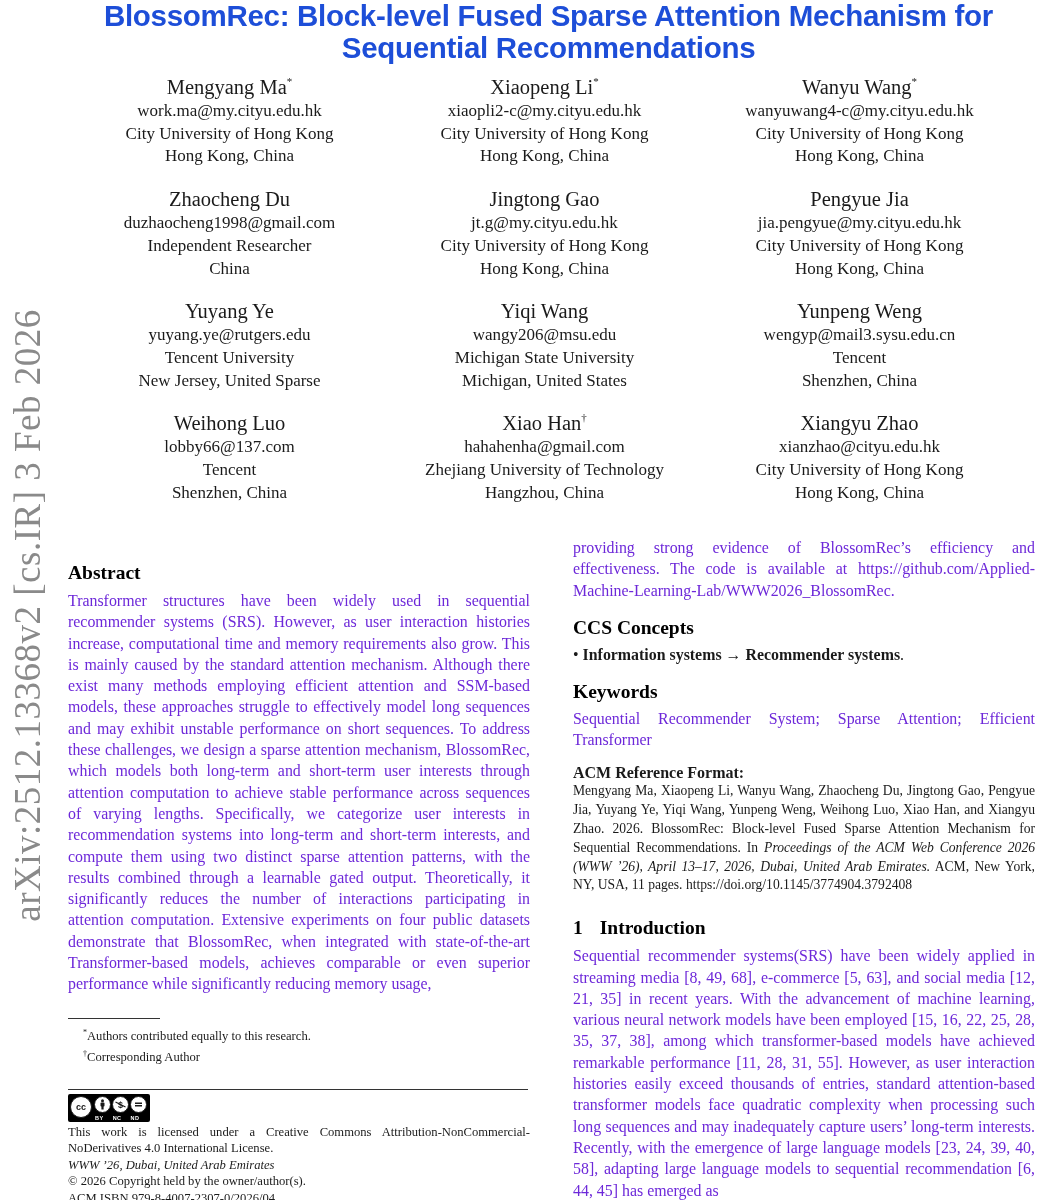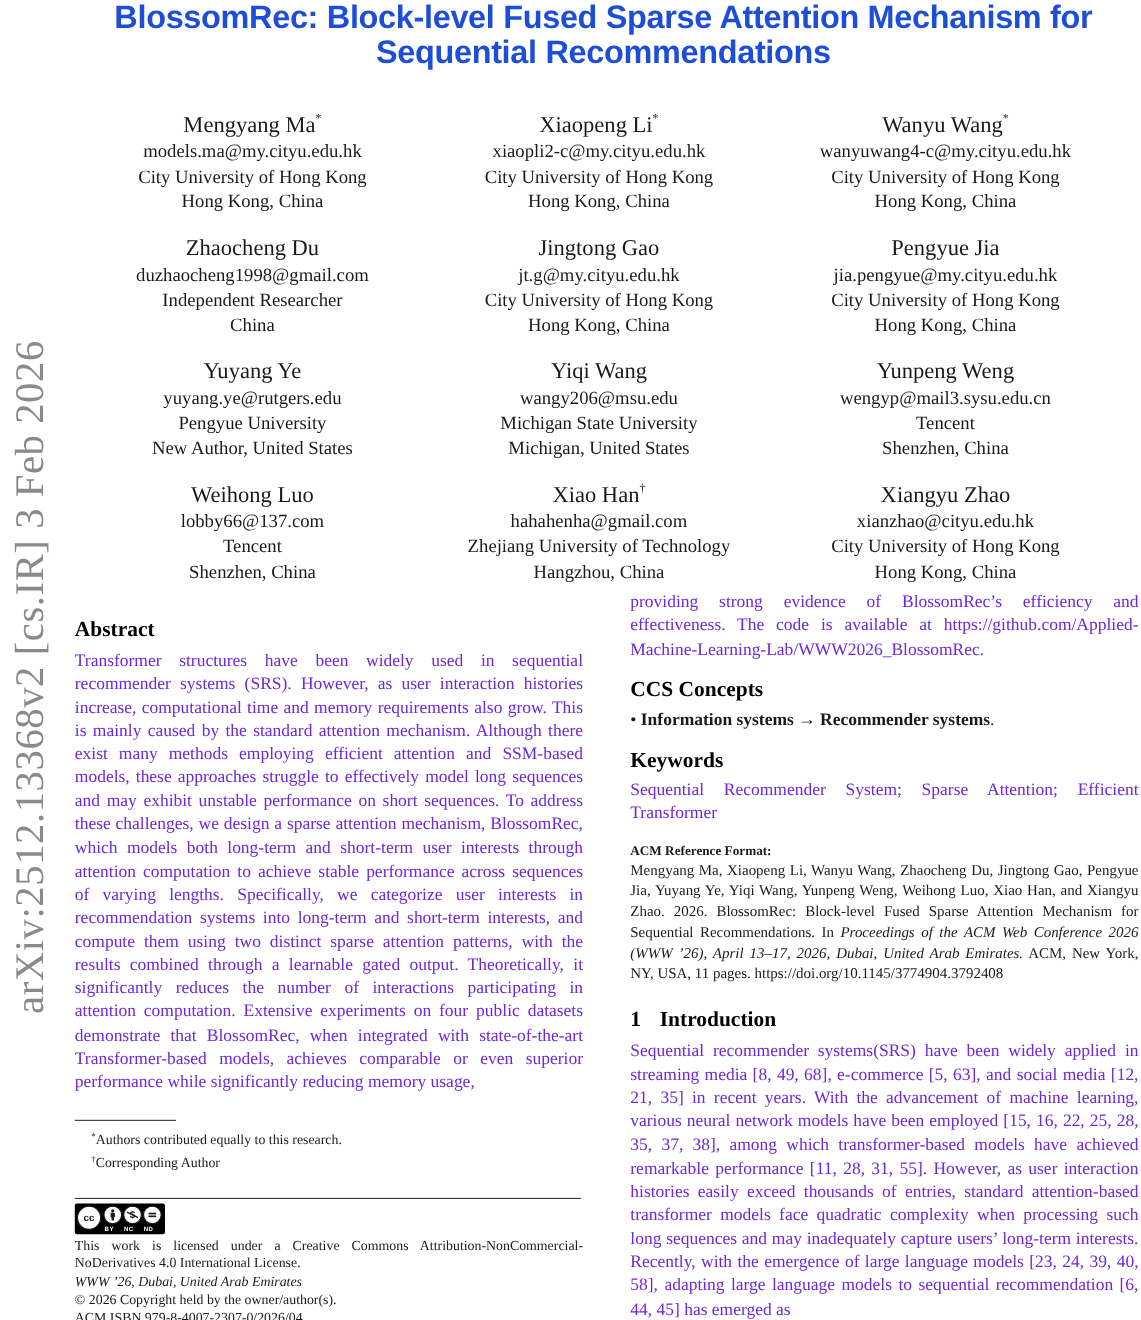--- a/index.html
+++ b/index.html
@@ -15,21 +15,21 @@
     display: block; transform: rotate(-90deg); white-space: nowrap;
     font-family: "Liberation Serif", serif; font-size: 37px; color: #8a8a8a;
     letter-spacing: 0.5px;
   }
   .title {
     position: absolute; left: 60px; top: 0; width: 977px; text-align: center;
     font-family: "Liberation Sans", "DejaVu Sans", sans-serif; font-weight: bold;
     font-size: 29.5px; line-height: 32px; color: #1d4ed8; letter-spacing: -0.3px;
   }
   .authors {
-    position: absolute; left: 72px; top: 95px; width: 960px;
+    position: absolute; left: 72px; top: 68px; width: 960px;
     display: grid; grid-template-columns: 315px 315px 315px; row-gap: 12px;
     column-gap: 0;
   }
   .author { text-align: center; font-size: 17px; line-height: 22.7px; }
   .author .name { font-size: 20.5px; line-height: 26px; }
   .author .name sup { font-size: 11px; vertical-align: 9px; }
   .col-left { position: absolute; left: 68px; top: 560px; width: 462px; }
   .col-right { position: absolute; left: 573px; top: 537px; width: 462px; }
   h2.sec {
     margin: 0; font-family: "Liberation Serif", serif; font-weight: bold;
@@ -57,38 +57,38 @@
   .cc-circle.big { width: 22px; height: 22px; font-size: 9px; margin-right: 2px; }
   .cc-labels {
     position: absolute; left: 27px; bottom: 1px; font-family: "Liberation Sans", sans-serif;
     font-size: 5.5px; font-weight: bold; color: #fff; letter-spacing: 0.5px; display: flex; gap: 9px;
   }
   .license { font-size: 12.6px; line-height: 16.5px; margin-top: 2px; }
   .license .just { text-align: justify; text-align-last: justify; }
   .license .italic { font-style: italic; }
   .ccs-line { font-size: 15.9px; line-height: 21px; font-weight: bold; }
   .ccs-line .dot { font-weight: normal; }
-  .ref-head { font-weight: bold; font-size: 12px; line-height: 18px; margin-top: 14px; }
+  .ref-head { font-weight: bold; font-size: 16px; line-height: 18px; margin-top: 14px; }
   .ref-body { font-size: 13.6px; line-height: 18.8px; text-align: justify; margin: 0; }
   .ref-body i { font-style: italic; }
   .intro-head { display: flex; gap: 17px; }
 </style>
 </head>
 <body>
 
 <div class="arxiv-stamp">
   <span>arXiv:2512.13368v2  [cs.IR]  3 Feb 2026</span>
 </div>
 
 <div class="title">BlossomRec: Block-level Fused Sparse Attention Mechanism for Sequential Recommendations</div>
 
 <div class="authors">
   <div class="author">
     <div class="name"><span>Mengyang Ma</span><sup>*</sup></div>
-    <div>models.ma@my.cityu.edu.hk</div>
+    <div>work.ma@my.cityu.edu.hk</div>
     <div>City University of Hong Kong</div>
     <div>Hong Kong, China</div>
   </div>
   <div class="author">
     <div class="name"><span>Xiaopeng Li</span><sup>*</sup></div>
     <div>xiaopli2-c@my.cityu.edu.hk</div>
     <div>City University of Hong Kong</div>
     <div>Hong Kong, China</div>
   </div>
   <div class="author">
@@ -111,22 +111,22 @@
   </div>
   <div class="author">
     <div class="name"><span>Pengyue Jia</span><sup></sup></div>
     <div>jia.pengyue@my.cityu.edu.hk</div>
     <div>City University of Hong Kong</div>
     <div>Hong Kong, China</div>
   </div>
   <div class="author">
     <div class="name"><span>Yuyang Ye</span><sup></sup></div>
     <div>yuyang.ye@rutgers.edu</div>
-    <div>Pengyue University</div>
-    <div>New Author, United States</div>
+    <div>Tencent University</div>
+    <div>New Jersey, United Sparse</div>
   </div>
   <div class="author">
     <div class="name"><span>Yiqi Wang</span><sup></sup></div>
     <div>wangy206@msu.edu</div>
     <div>Michigan State University</div>
     <div>Michigan, United States</div>
   </div>
   <div class="author">
     <div class="name"><span>Yunpeng Weng</span><sup></sup></div>
     <div>wengyp@mail3.sysu.edu.cn</div>

